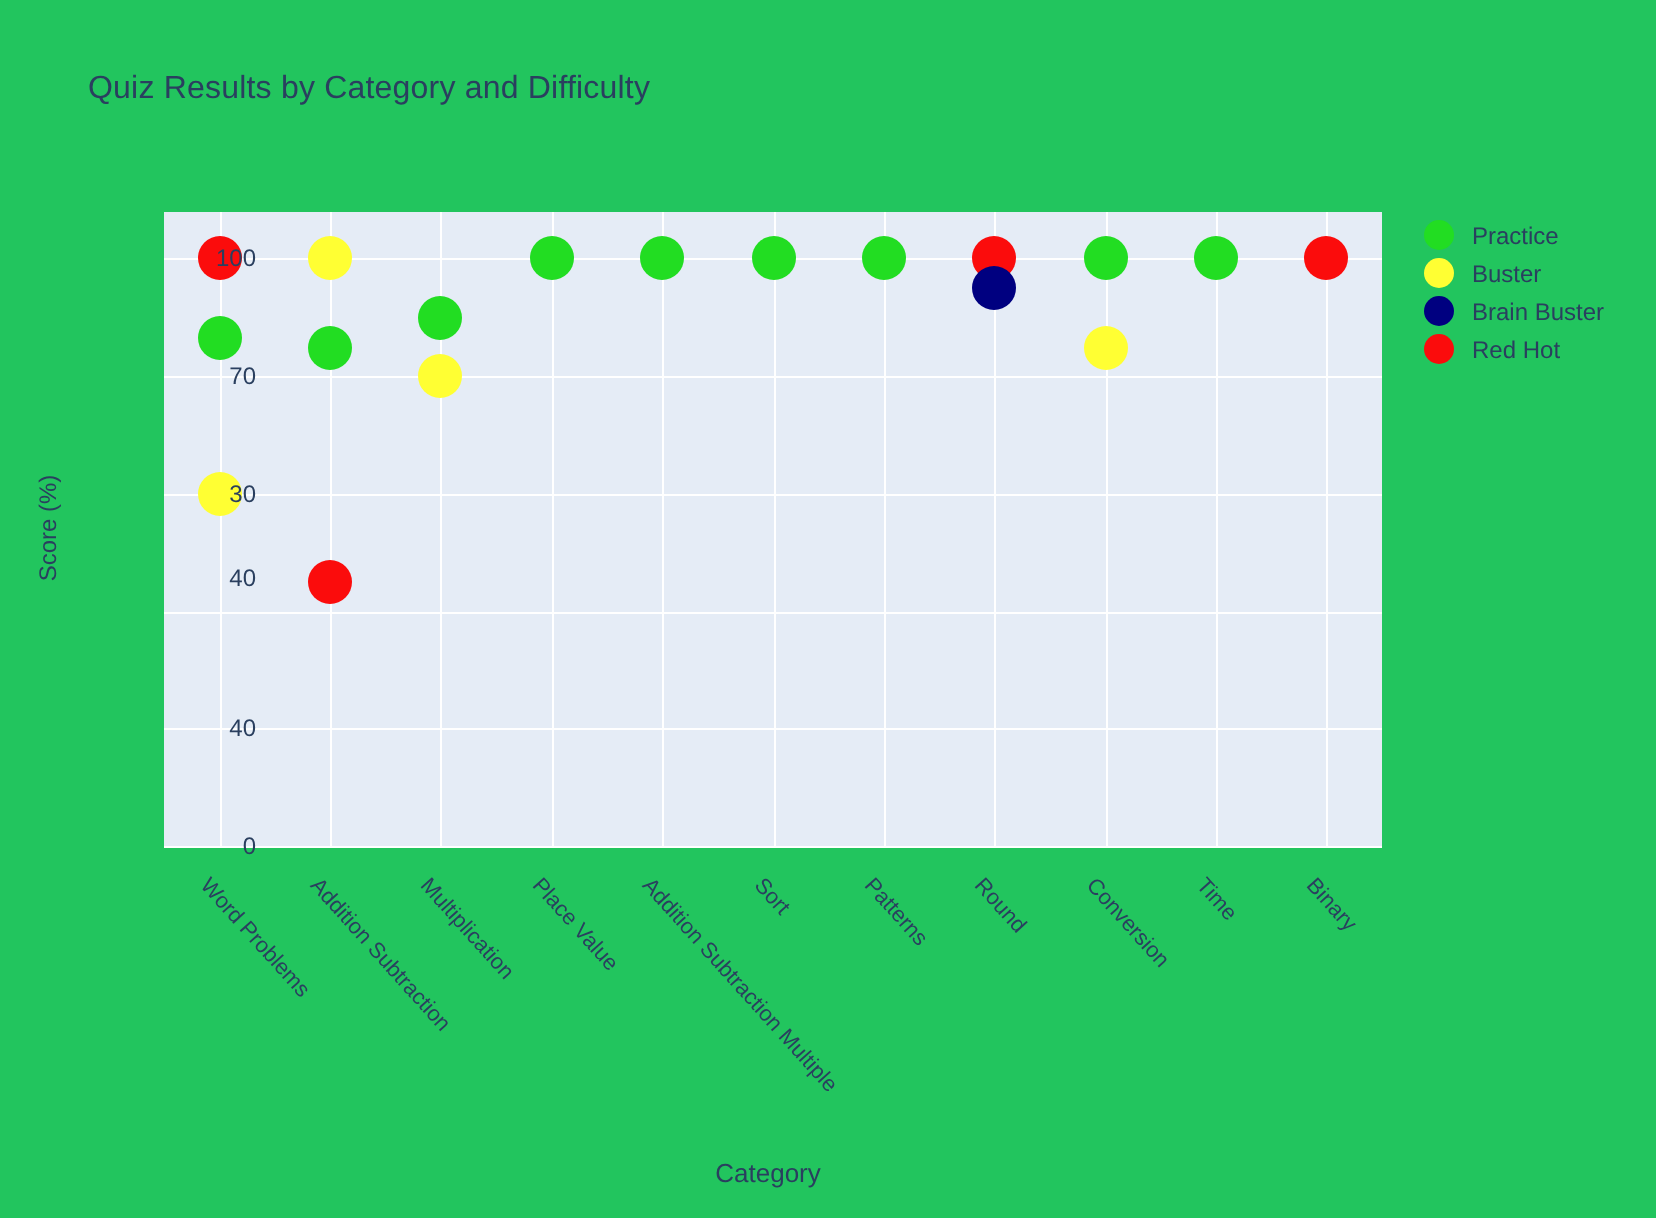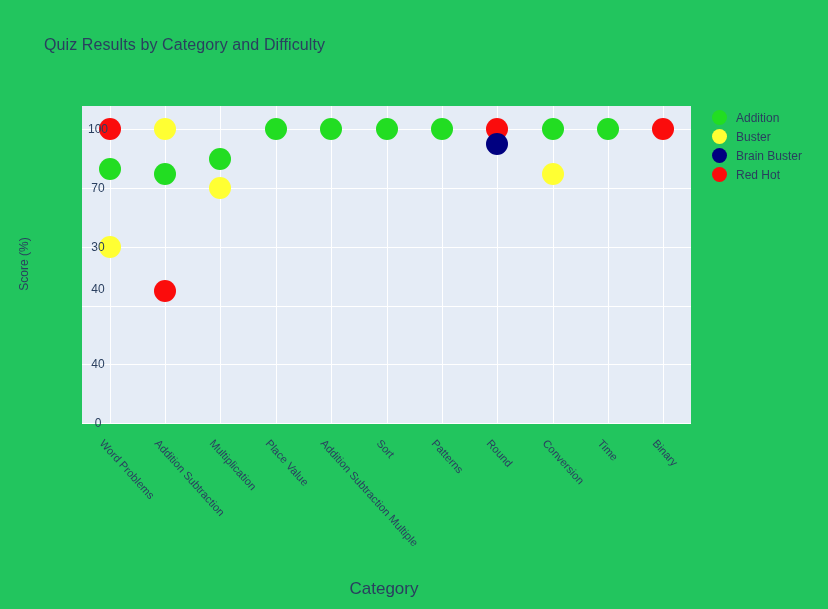--- a/index.html
+++ b/index.html
@@ -41,21 +41,21 @@
     background: #ffffff;
   }
   .gridline-h { left: 0; width: 100%; height: 1px; }
   .gridline-v { top: 0; height: 100%; width: 1px; }
 
   .ytick-label {
     position: absolute;
     right: 692px;
     font-size: 12px;
     color: #2a3f5f;
-    text-align: center;
+    text-align: right;
     white-space: nowrap;
     transform: translateY(-50%);
     padding-right: 8px;
     width: 60px;
   }
   #y-axis-title {
     position: absolute;
     left: 24px;
     top: 264px;
     font-size: 12px;
@@ -71,21 +71,21 @@
     white-space: nowrap;
     transform-origin: 0 50%;
     transform: rotate(48deg);
   }
   #x-axis-title {
     position: absolute;
     left: 0;
     right: 0;
     top: 579px;
     text-align: center;
-    font-size: 17px;
+    font-size: 13px;
     color: #2a3f5f;
   }
   #x-axis-title span { margin-left: -60px; }
 
   .point {
     position: absolute;
     width: 22px;
     height: 22px;
     border-radius: 50%;
     transform: translate(-50%, -50%);
@@ -187,21 +187,21 @@
       <div class="xtick-label" style="left: 489.227px; top: 435px;">Round</div>
       <div class="xtick-label" style="left: 544.591px; top: 435px;">Conversion</div>
       <div class="xtick-label" style="left: 599.955px; top: 435px;">Time</div>
       <div class="xtick-label" style="left: 655.318px; top: 435px;">Binary</div>
     </div>
   <div id="x-axis-title"><span>Category</span></div>
 
   <div id="legend">
       <div class="legend-row">
         <div class="legend-swatch" style="background: rgb(34, 221, 34);"></div>
-        <div class="legend-label">Addition</div>
+        <div class="legend-label">Practice</div>
       </div>
       <div class="legend-row">
         <div class="legend-swatch" style="background: rgb(255, 255, 51);"></div>
         <div class="legend-label">Buster</div>
       </div>
       <div class="legend-row">
         <div class="legend-swatch" style="background: rgb(0, 0, 128);"></div>
         <div class="legend-label">Brain Buster</div>
       </div>
       <div class="legend-row">

